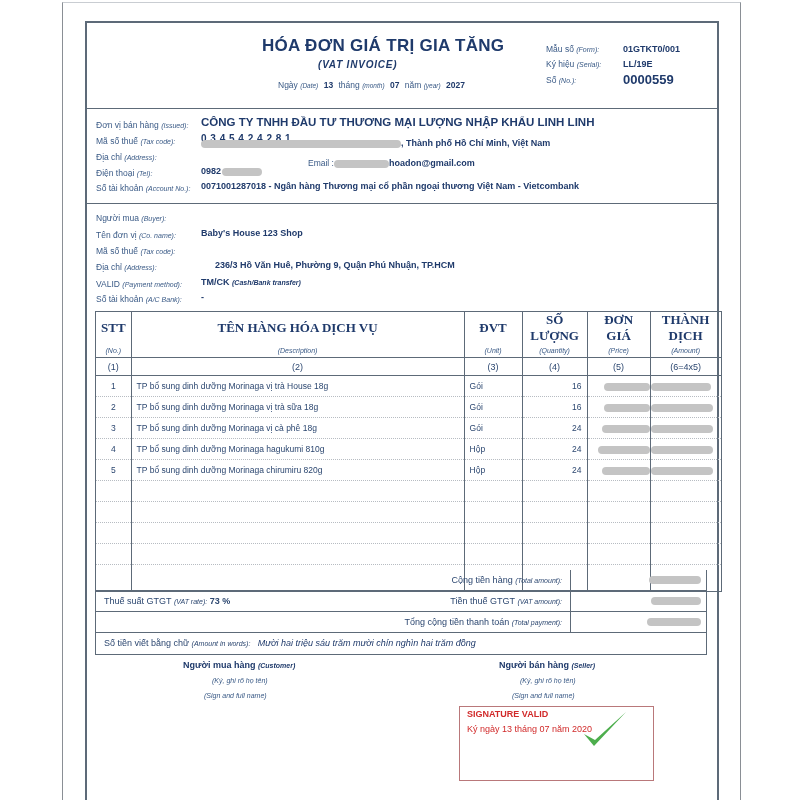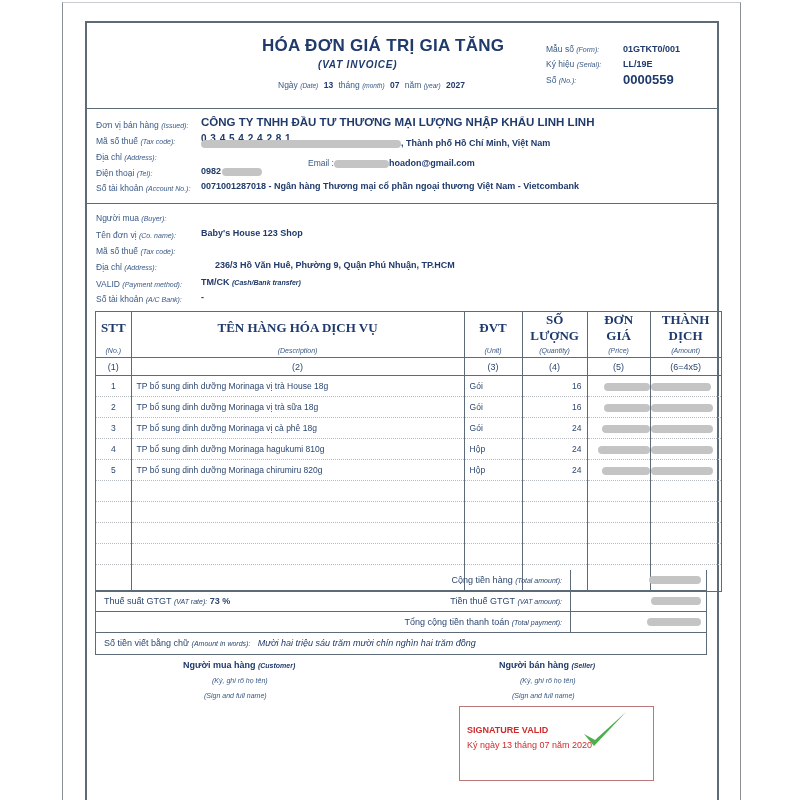--- a/index.html
+++ b/index.html
@@ -18,21 +18,21 @@
   table.items td, table.items th { border-left:1.5px solid #5d6a78; border-right:1.5px solid #5d6a78; padding:0 5px; }
   table.items th { font-weight:bold; font-size:13px; color:#1f3a6b; height:13px;font-family:Liberation Serif, serif; }
   table.items .sub td { font-style:italic; font-size:7px; color:#3a5a86; height:13px; text-align:center; border-bottom:1.5px solid #5d6a78; }
   table.items .num td { text-align:center; font-size:9px; height:17px; border-bottom:1.5px solid #5d6a78; }
   table.items tr.row td { height:20px; border-bottom:1px dotted #b7bcc2; }
   table.items tr.row.last td { border-bottom:1.5px solid #5d6a78; }
   table.items .hdr th { border-top:1.5px solid #5d6a78; }
   .tot { position:absolute; left:95px; width:610px; border:1.5px solid #5d6a78; border-top:none; height:20px; font-size:9px; color:#2c4770; }
   .tot .valcell { position:absolute; left:474px; top:0; bottom:0; border-left:1.5px solid #5d6a78; width:136px; }
   .tot i { font-size:7px; }
-  .sig { position:absolute; left:459px; top:706px; width:195px; height:75px; border:1.5px solid #b9787a; color:#d12a2a; font-size:9px; line-height:11px; padding:18px 7px; box-sizing:border-box; }
+  .sig { position:absolute; left:459px; top:706px; width:195px; height:75px; border:1.5px solid #b9787a; color:#d12a2a; font-size:9px; line-height:11px; padding:2px 7px; box-sizing:border-box; }
   .sig .head { font-weight:bold; font-size:9px; margin-bottom:4px; }
   .check { position:absolute; left:580px; top:710px; }
 </style>
 </head>
 <body>
 
 <div class="page"></div>
 <div class="frame"></div>
 
 <div class="abs title" style="left:262px;top:36px;">HÓA ĐƠN GIÁ TRỊ GIA TĂNG</div>

